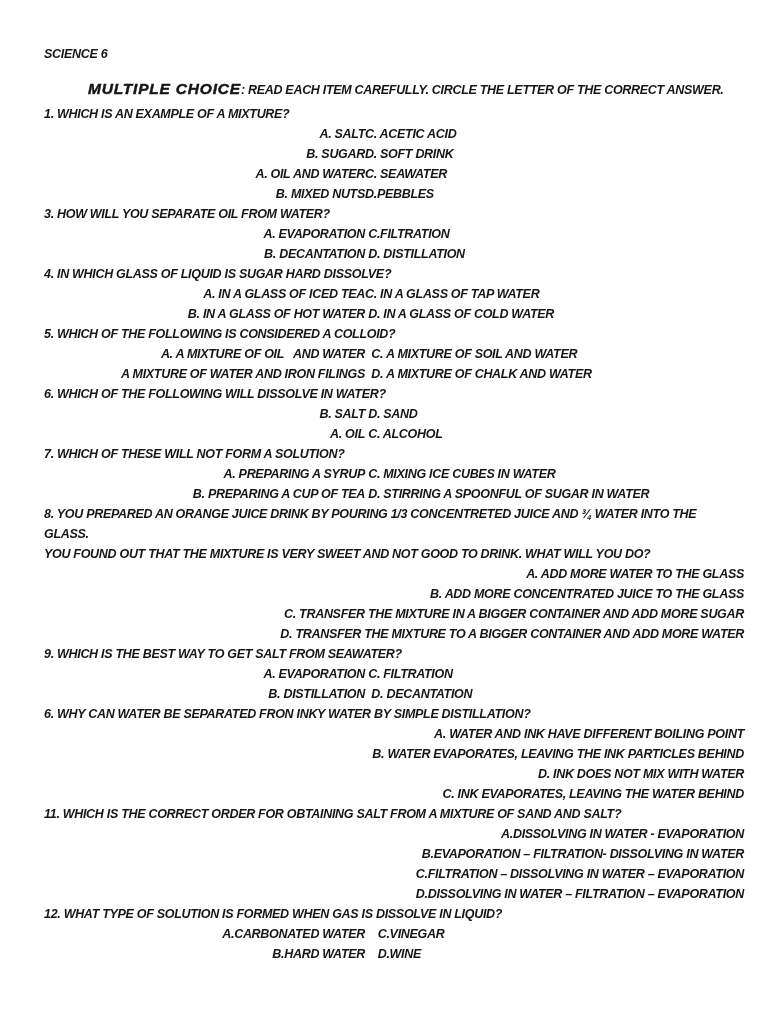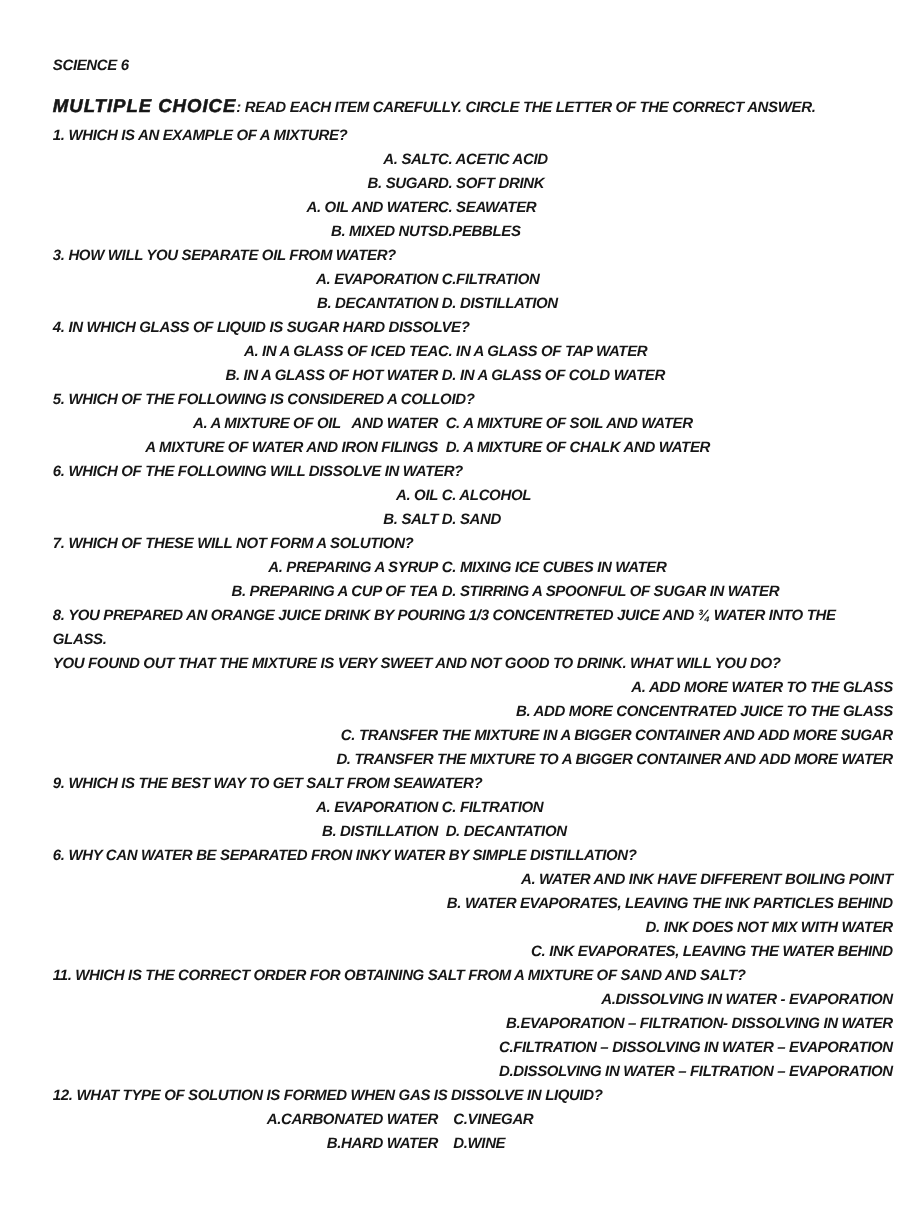--- a/index.html
+++ b/index.html
@@ -23,20 +23,21 @@
     margin-bottom: 13px;
   }
   .heading {
     line-height: 24px;
     margin-bottom: 2px;
     white-space: pre-wrap;
   }
   .heading .hb {
     font-size: 15.5px;
     letter-spacing: 0.8px;
+    margin-left: 44px;
     -webkit-text-stroke: 0.45px #161616;
   }
   .heading .hr {
     font-size: 12.5px;
   }
   .line {
     line-height: 20px;
     white-space: pre-wrap;
   }
   .row {
@@ -111,26 +112,26 @@
           <span class="opt">  C. A MIXTURE OF SOIL AND WATER</span>
         </div>
         <div class="row">
           <span class="opt colA">  A MIXTURE OF WATER AND IRON FILINGS</span>
           <span class="opt">  D. A MIXTURE OF CHALK AND WATER</span>
         </div>
       </div>
       <div class="question-block">
         <div class="line">6. WHICH OF THE FOLLOWING WILL DISSOLVE IN WATER?</div>
         <div class="row">
+          <span class="opt colA">B. SALT</span>
+          <span class="opt"> D. SAND</span>
+        </div>
+        <div class="row">
           <span class="opt colA">A. OIL</span>
           <span class="opt"> C. ALCOHOL</span>
-        </div>
-        <div class="row">
-          <span class="opt colA">B. SALT</span>
-          <span class="opt"> D. SAND</span>
         </div>
       </div>
       <div class="question-block">
         <div class="line">7. WHICH OF THESE WILL NOT FORM A SOLUTION?</div>
         <div class="row">
           <span class="opt colA">A. PREPARING A SYRUP</span>
           <span class="opt"> C. MIXING ICE CUBES IN WATER</span>
         </div>
         <div class="row">
           <span class="opt colA">B. PREPARING A CUP OF TEA</span>

